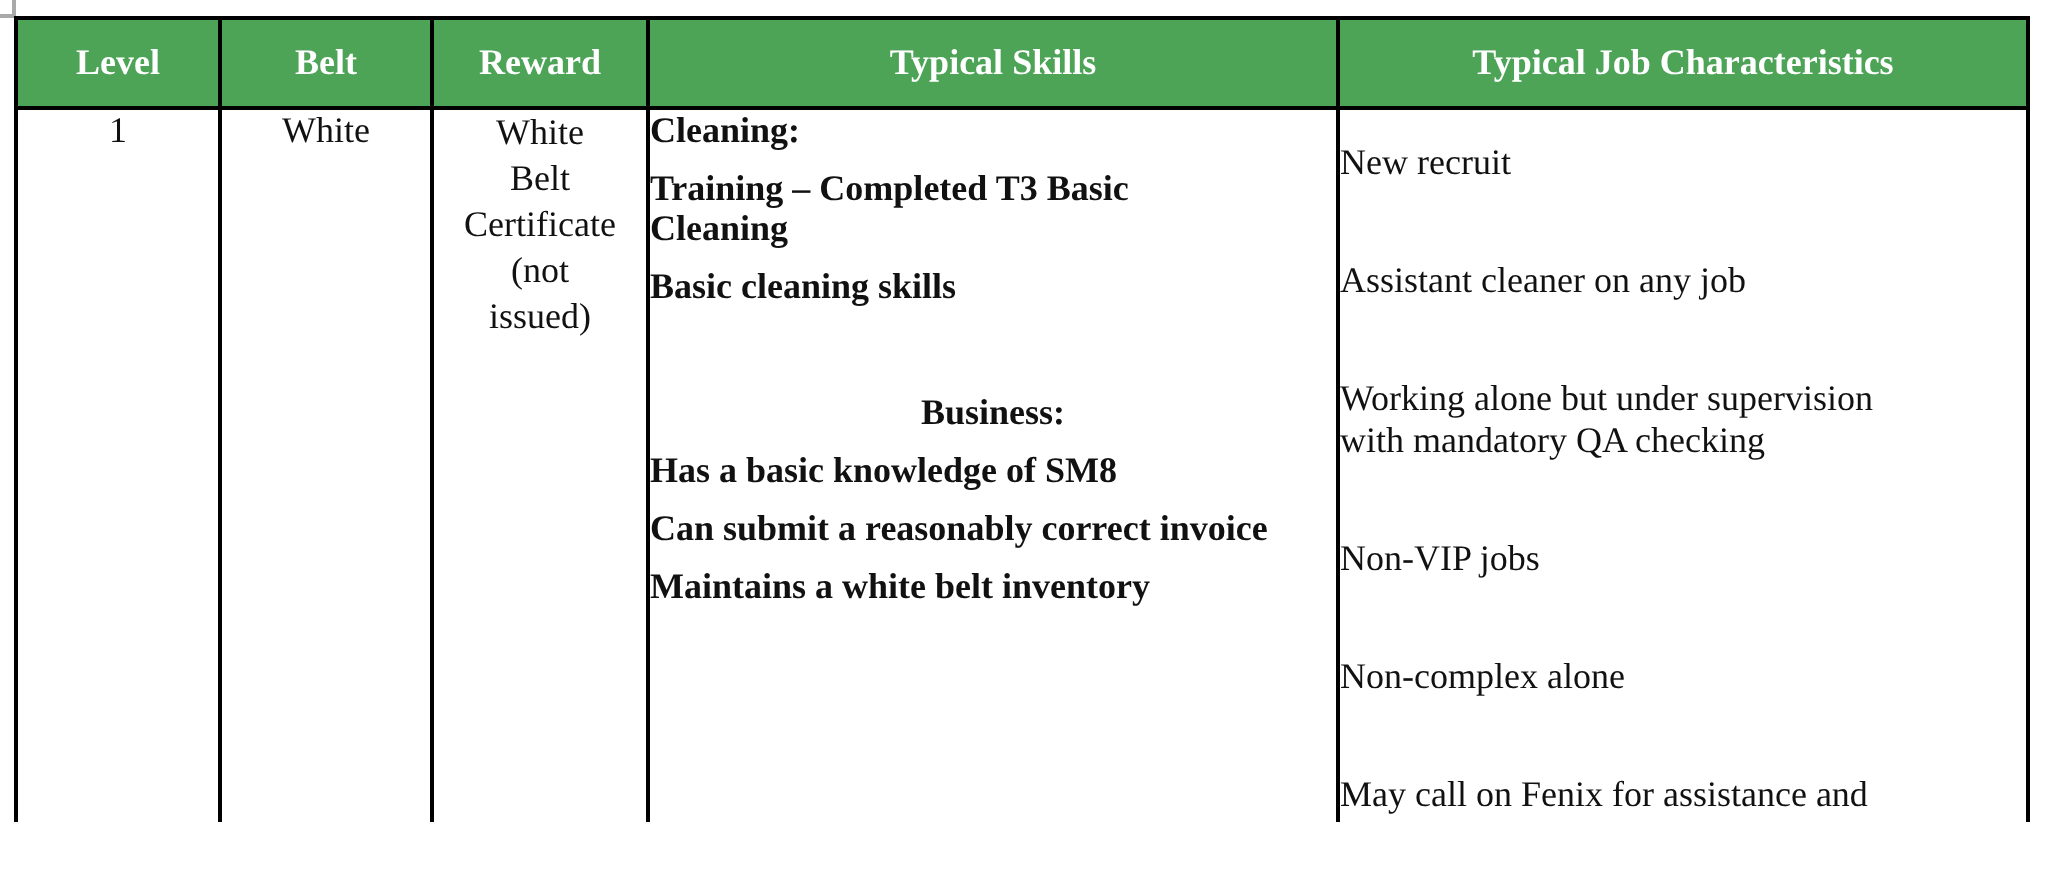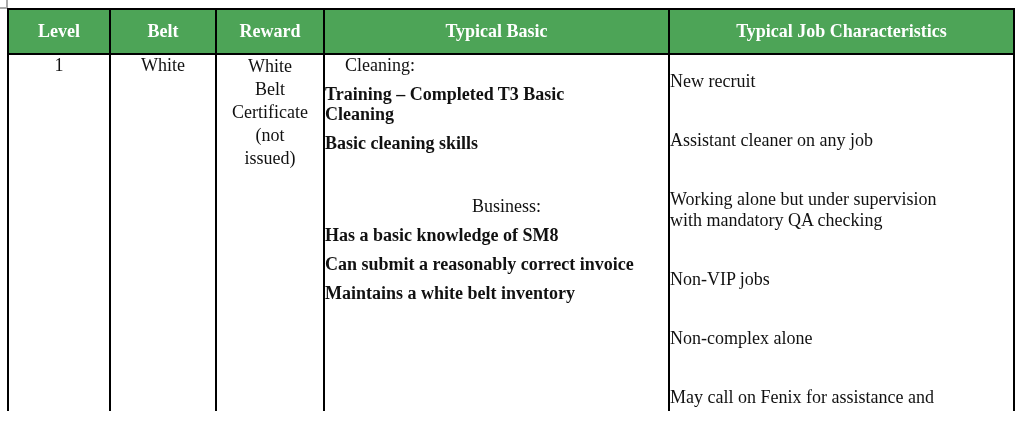--- a/index.html
+++ b/index.html
@@ -71,21 +71,21 @@
 
   td.cell-skills {
     padding: 9px 12px 0 9px;
   }
   td.cell-skills p.para {
     margin: 0 0 9px 0;
     line-height: 20px;
     white-space: pre-line;
     font-weight: bold;
   }
-  td.cell-skills p.para.bold { font-weight: normal; margin-left: 20px; }
+  td.cell-skills p.para.bold { font-weight: bold; }
   td.cell-skills p.para.spacer { margin-top: 43px; text-align: center; }
 
   td.cell-job {
     padding: 9px 8px 0 12px;
   }
   td.cell-job p.jpara {
     margin: 16px 0 38px 0;
     line-height: 21px;
     white-space: pre-line;
   }
@@ -126,21 +126,21 @@
         <col class="c2">
         <col class="c3">
         <col class="c4">
         <col class="c5">
     </colgroup>
     <thead>
       <tr>
         <th>Level</th>
         <th>Belt</th>
         <th>Reward</th>
-        <th>Typical Basic</th>
+        <th>Typical Skills</th>
         <th>Typical Job Characteristics</th>
       </tr>
     </thead>
     <tbody>
       <tr>
         <td class="cell-center">
           <span>1</span>
         </td>
         <td class="cell-center">
           <span>White</span>

